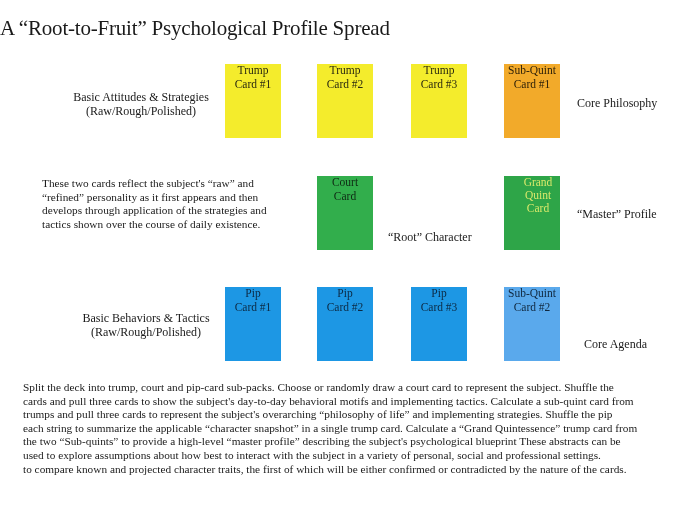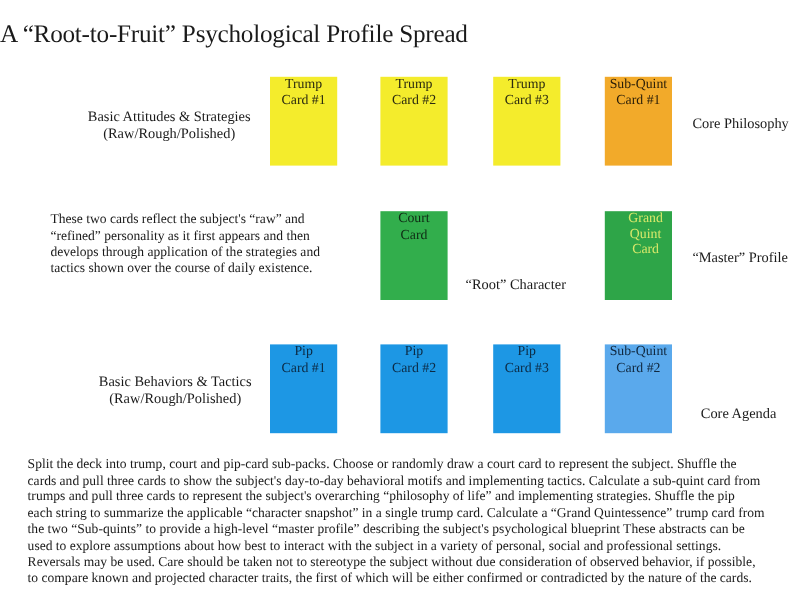--- a/index.html
+++ b/index.html
@@ -161,15 +161,14 @@
 </div>
 <div class="label" style="left:584px; top:318px;margin-top:19px;">Core Agenda</div>
 
 <div class="desc">
   <span>Split the deck into trump, court and pip-card sub-packs. Choose or randomly draw a court card to represent the subject. Shuffle the</span>
   <span>cards and pull three cards to show the subject's day-to-day behavioral motifs and implementing tactics. Calculate a sub-quint card from</span>
   <span>trumps and pull three cards to represent the subject's overarching “philosophy of life” and implementing strategies. Shuffle the pip</span>
   <span>each string to summarize the applicable “character snapshot” in a single trump card. Calculate a “Grand Quintessence” trump card from</span>
   <span>the two “Sub-quints” to provide a high-level “master profile” describing the subject's psychological blueprint These abstracts can be</span>
   <span>used to explore assumptions about how best to interact with the subject in a variety of personal, social and professional settings.</span>
-  <span>Reversals may be used. Care should be taken not to stereotype the subject without due consideration of observed behavior, if possible,</span>
   <span>to compare known and projected character traits, the first of which will be either confirmed or contradicted by the nature of the cards.</span>
 </div>
 
 </body></html>

